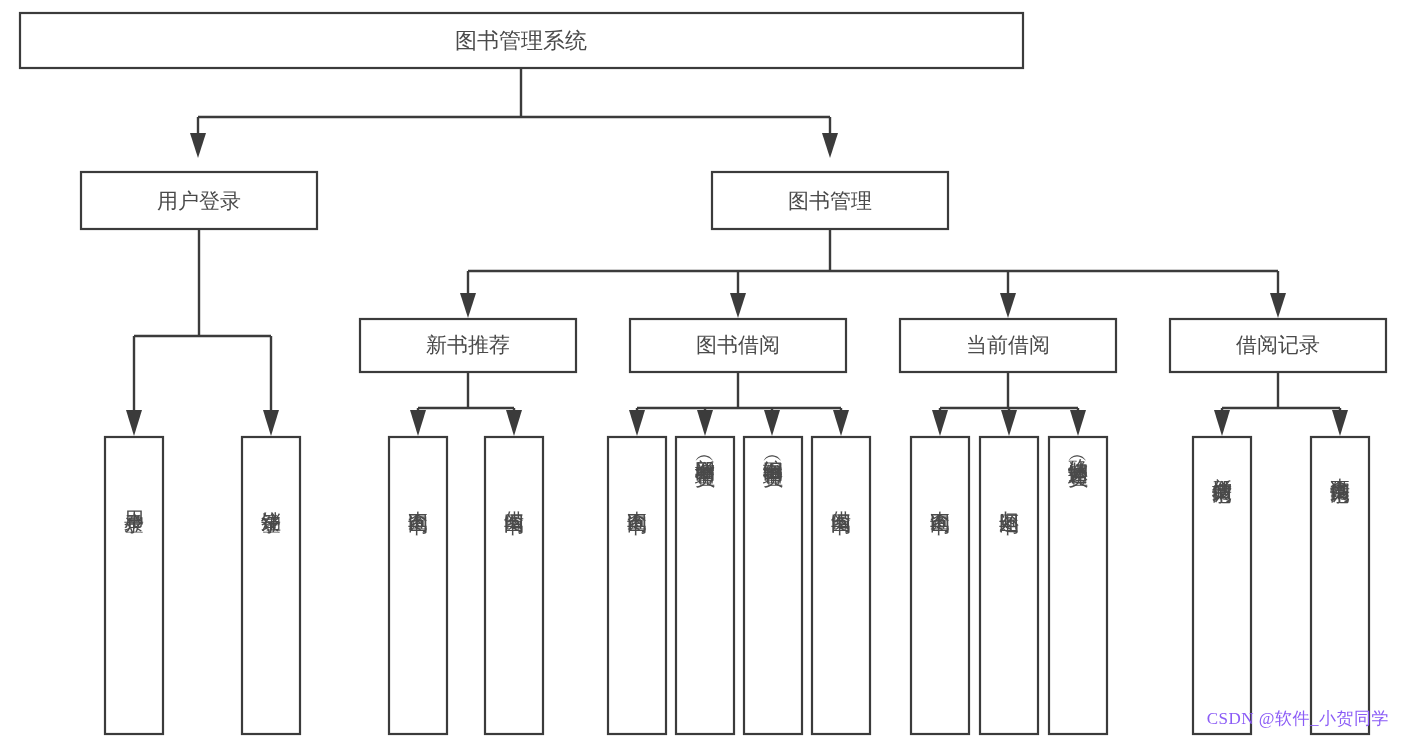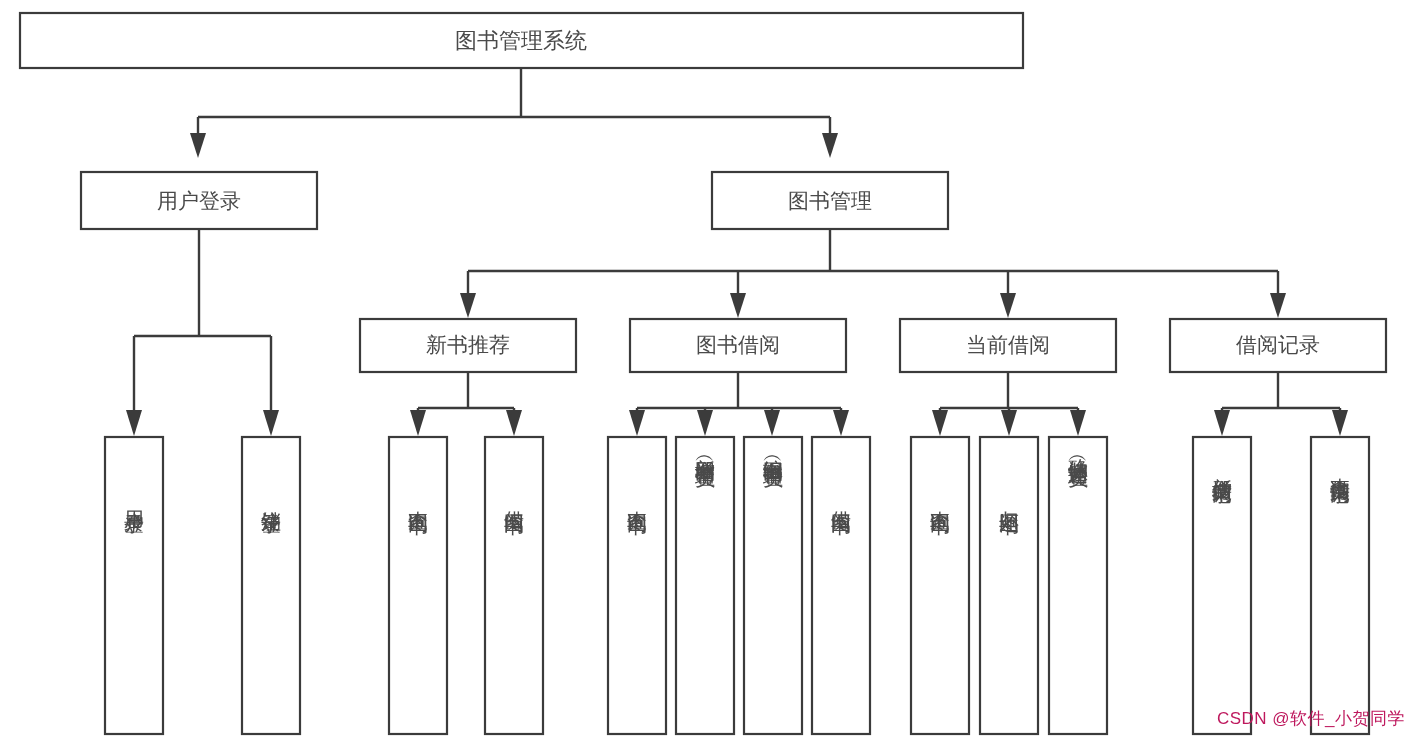--- a/index.html
+++ b/index.html
@@ -67,25 +67,25 @@
     font-family: "DejaVu Sans", "Liberation Sans", sans-serif;
     font-size: 20px;
     line-height: 1.06;
     color: #4a4a4a;
     letter-spacing: 1.5px;
     white-space: nowrap;
     text-align: left;
   }
   .watermark {
     position: absolute;
-    right: 0;
+    right: 16px;
     bottom: 4px;
-    font-family: Liberation Sans, sans-serif;
+    font-family: Liberation Serif, serif;
     font-size: 17px;
-    color: #be185d;
+    color: #8b5cf6;
     letter-spacing: 0.5px;
     white-space: nowrap;
     pointer-events: none;
   }
 </style>
 </head>
 <body>
 
 <div id="diagram-root">
 

